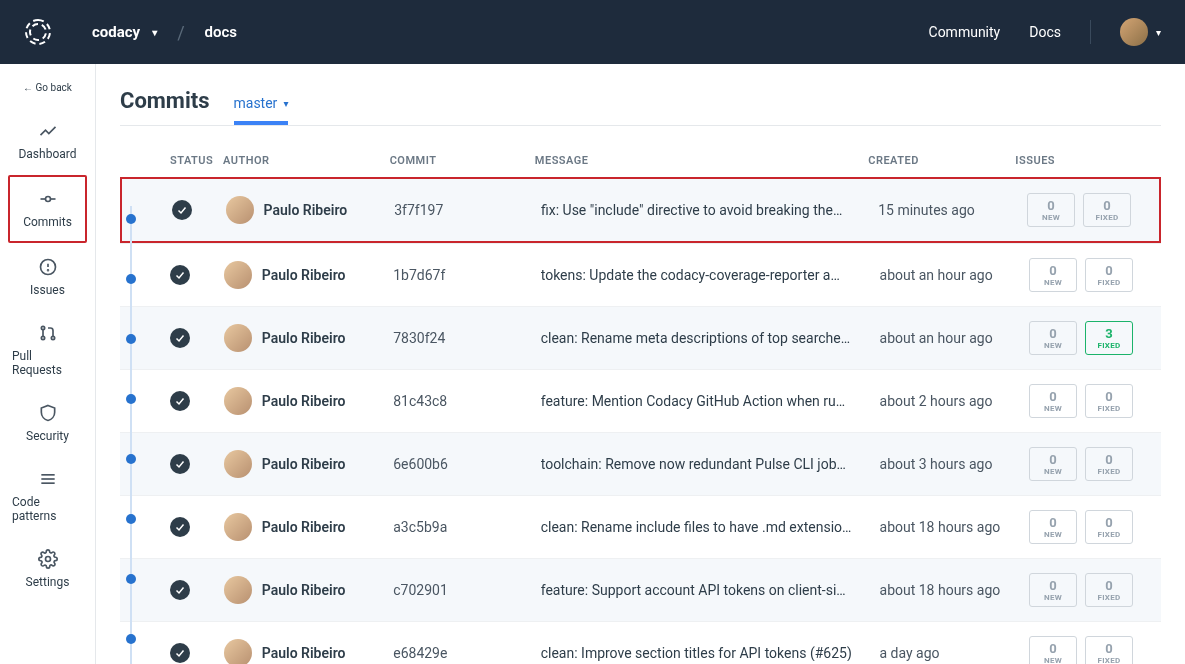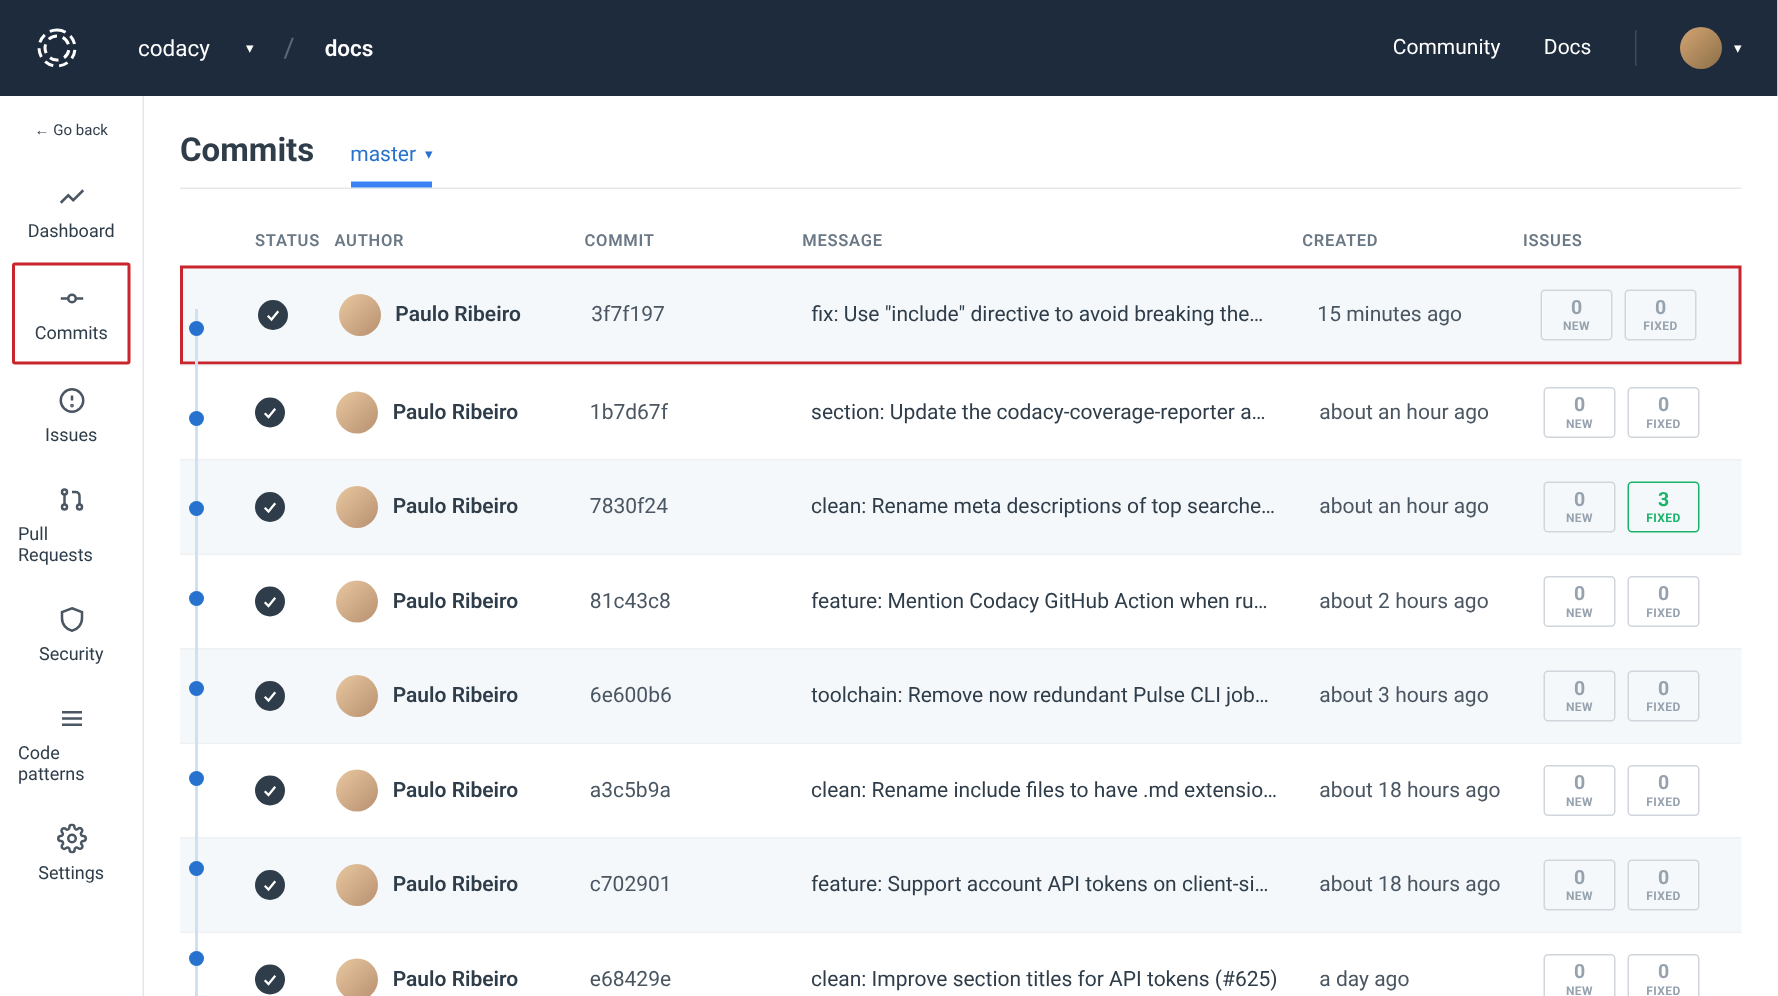--- a/index.html
+++ b/index.html
@@ -1,21 +1,21 @@
 <!DOCTYPE html>
 <html><head>
 <meta charset="utf-8">
 <style>
 * { margin: 0; padding: 0; box-sizing: border-box; }
 body { font-family: -apple-system, BlinkMacSystemFont, "Segoe UI", Roboto, sans-serif; font-size: 14px; color: #2e3d49; background: #fff; width: 1185px; height: 664px; overflow: hidden; }
 .topbar { height: 64px; background: #1e2b3c; display: flex; align-items: center; padding: 0 24px; color: #fff; }
 .logo-wrap { display: flex; align-items: center; gap: 12px; }
 .logo-icon { width: 28px; height: 28px; }
 .breadcrumb-sep { color: #5a6a7a; margin: 0 20px; font-size: 18px; }
-.org-name { font-weight: 400; font-size: 15px; cursor: pointer; display: flex; align-items: center; gap: 24px; }
+.org-name { font-weight: 700; font-size: 15px; cursor: pointer; display: flex; align-items: center; gap: 12px; }
 .repo-name { font-weight: 600; font-size: 15px; }
 .topbar-right { margin-left: auto; display: flex; align-items: center; gap: 29px; }
 .topbar-link { color: #fff; font-size: 14px; cursor: pointer; }
 .topbar-divider { width: 1px; height: 24px; background: #3a4a5c; }
 .avatar-small { width: 28px; height: 28px; border-radius: 50%; background: linear-gradient(135deg,#d4a574,#8b6f47); cursor: pointer; }
 .avatar-wrap { display: flex; align-items: center; gap: 8px; }
 .layout { display: flex; height: calc(100% - 64px); }
 .sidebar { width: 96px; border-right: 1px solid #e5e8eb; display: flex; flex-direction: column; align-items: stretch; padding-top: 8px; }
 .goback { font-size: 10px; color: #2e3d49; text-align: center; padding: 10px 0 14px; cursor: pointer; }
 .nav-item { display: flex; flex-direction: column; align-items: center; gap: 6px; padding: 12px 4px; cursor: pointer; font-size: 12px; color: #2e3d49; margin: 2px 8px; border-radius: 2px; }
@@ -220,21 +220,21 @@
                 <svg width="12" height="12" viewBox="0 0 24 24" fill="none" stroke="#fff" stroke-width="3">
                   <polyline points="5 13 10 18 19 7"></polyline>
                 </svg>
               </span>
             </div>
             <div class="author-cell">
               <span class="commit-avatar"></span>
               <span>Paulo Ribeiro</span>
             </div>
             <div class="commit-cell">1b7d67f</div>
-            <div class="message-cell">section: Update the codacy-coverage-reporter a…</div>
+            <div class="message-cell">tokens: Update the codacy-coverage-reporter a…</div>
             <div class="created-cell">about an hour ago</div>
             <div class="issues-cell">
               <div class="issue-box">
                 <span class="issue-count">0</span>
                 <span class="issue-label">NEW</span>
               </div>
               <div class="issue-box">
                 <span class="issue-count">0</span>
                 <span class="issue-label">FIXED</span>
               </div>

